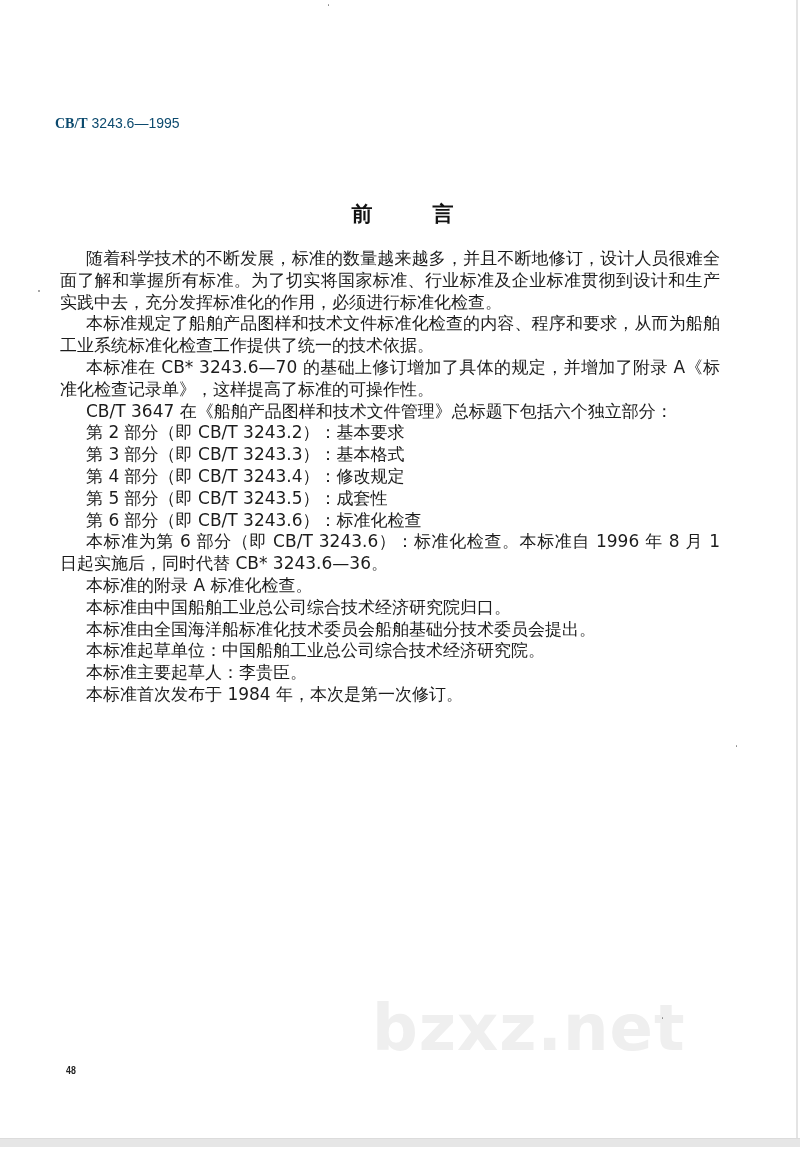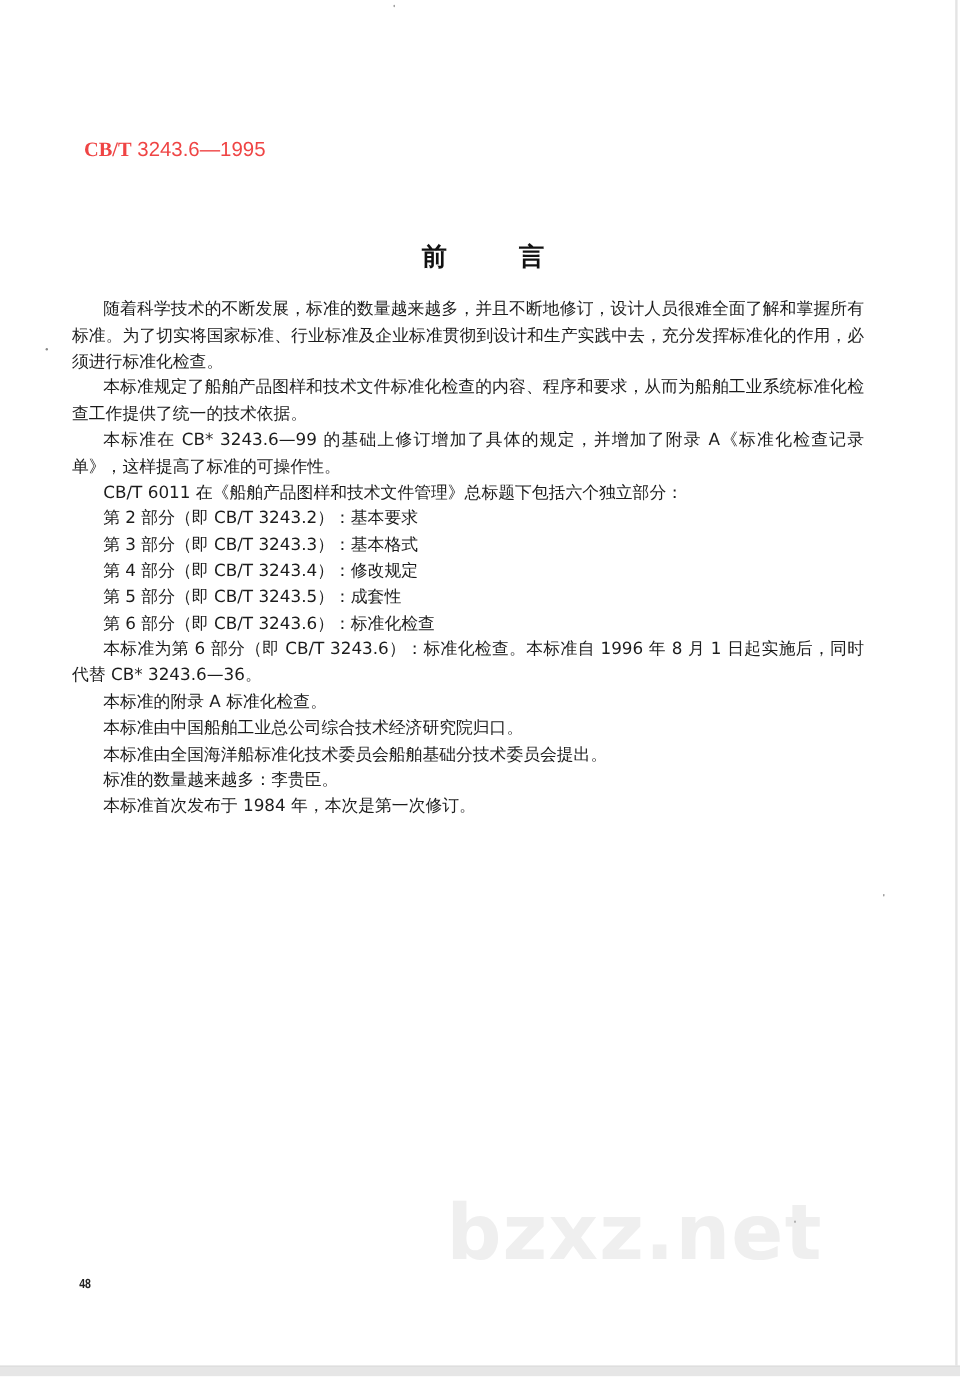--- a/index.html
+++ b/index.html
@@ -19,27 +19,27 @@
       position: absolute;
       left: 0;
       top: 0;
       width: 796px;
       height: 1138px;
       background: #ffffff;
       border-right: 2px solid #e4e4e4;
     }
     .std-code {
       position: absolute;
-      left: 70px;
+      left: 55px;
       top: 115px;
       font-family: "Liberation Sans", "DejaVu Sans", sans-serif;
-      font-size: 17px;
+      font-size: 14px;
       font-weight: normal;
       letter-spacing: 0px;
-      color: #ef4444;
+      color: #0c4a6e;
     }
     .std-code .prefix {
       font-family: "Liberation Serif", "DejaVu Serif", serif;
       font-weight: bold;
     }
     .title {
       position: absolute;
       top: 200px;
       left: 0;
       width: 745px;
@@ -50,21 +50,21 @@
       letter-spacing: 60px;
       padding-left: 60px;
       color: #111;
     }
     .body-text {
       position: absolute;
       left: 60px;
       top: 248px;
       width: 660px;
       font-family: "DejaVu Sans", sans-serif;
-      font-size: 14px;
+      font-size: 17px;
       line-height: 21.8px;
       color: #1c1c1c;
       text-align: justify;
     }
     .para {
       margin: 0;
       text-indent: 26px;
     }
     .para.list {
       text-indent: 26px;
@@ -124,32 +124,33 @@
   <div class="std-code">
     <span class="prefix">CB/T</span>
     <span>3243.6—1995</span>
   </div>
 
   <div class="title">前言</div>
 
   <div class="body-text">
     <p class="para">随着科学技术的不断发展，标准的数量越来越多，并且不断地修订，设计人员很难全面了解和掌握所有标准。为了切实将国家标准、行业标准及企业标准贯彻到设计和生产实践中去，充分发挥标准化的作用，必须进行标准化检查。</p>
     <p class="para">本标准规定了船舶产品图样和技术文件标准化检查的内容、程序和要求，从而为船舶工业系统标准化检查工作提供了统一的技术依据。</p>
-    <p class="para">本标准在 CB* 3243.6—99 的基础上修订增加了具体的规定，并增加了附录 A《标准化检查记录单》，这样提高了标准的可操作性。</p>
-    <p class="para">CB/T 6011 在《船舶产品图样和技术文件管理》总标题下包括六个独立部分：</p>
+    <p class="para">本标准在 CB* 3243.6—70 的基础上修订增加了具体的规定，并增加了附录 A《标准化检查记录单》，这样提高了标准的可操作性。</p>
+    <p class="para">CB/T 3647 在《船舶产品图样和技术文件管理》总标题下包括六个独立部分：</p>
     <p class="para list">第 2 部分（即 CB/T 3243.2）：基本要求</p>
     <p class="para list">第 3 部分（即 CB/T 3243.3）：基本格式</p>
     <p class="para list">第 4 部分（即 CB/T 3243.4）：修改规定</p>
     <p class="para list">第 5 部分（即 CB/T 3243.5）：成套性</p>
     <p class="para list">第 6 部分（即 CB/T 3243.6）：标准化检查</p>
     <p class="para">本标准为第 6 部分（即 CB/T 3243.6）：标准化检查。本标准自 1996 年 8 月 1 日起实施后，同时代替 CB* 3243.6—36。</p>
     <p class="para">本标准的附录 A 标准化检查。</p>
     <p class="para">本标准由中国船舶工业总公司综合技术经济研究院归口。</p>
     <p class="para">本标准由全国海洋船标准化技术委员会船舶基础分技术委员会提出。</p>
-    <p class="para">标准的数量越来越多：李贵臣。</p>
+    <p class="para">本标准起草单位：中国船舶工业总公司综合技术经济研究院。</p>
+    <p class="para">本标准主要起草人：李贵臣。</p>
     <p class="para">本标准首次发布于 1984 年，本次是第一次修订。</p>
   </div>
 
   <div class="watermark">bzxz.net</div>
 
   <div class="page-number">48</div>
 
   <div class="speck" style="left:38px; top:290px;"></div>
   <div class="speck" style="left:328px; top:4px; width:1px; height:2px;"></div>
   <div class="speck" style="left:662px; top:1017px; width:1px; height:2px;"></div>

